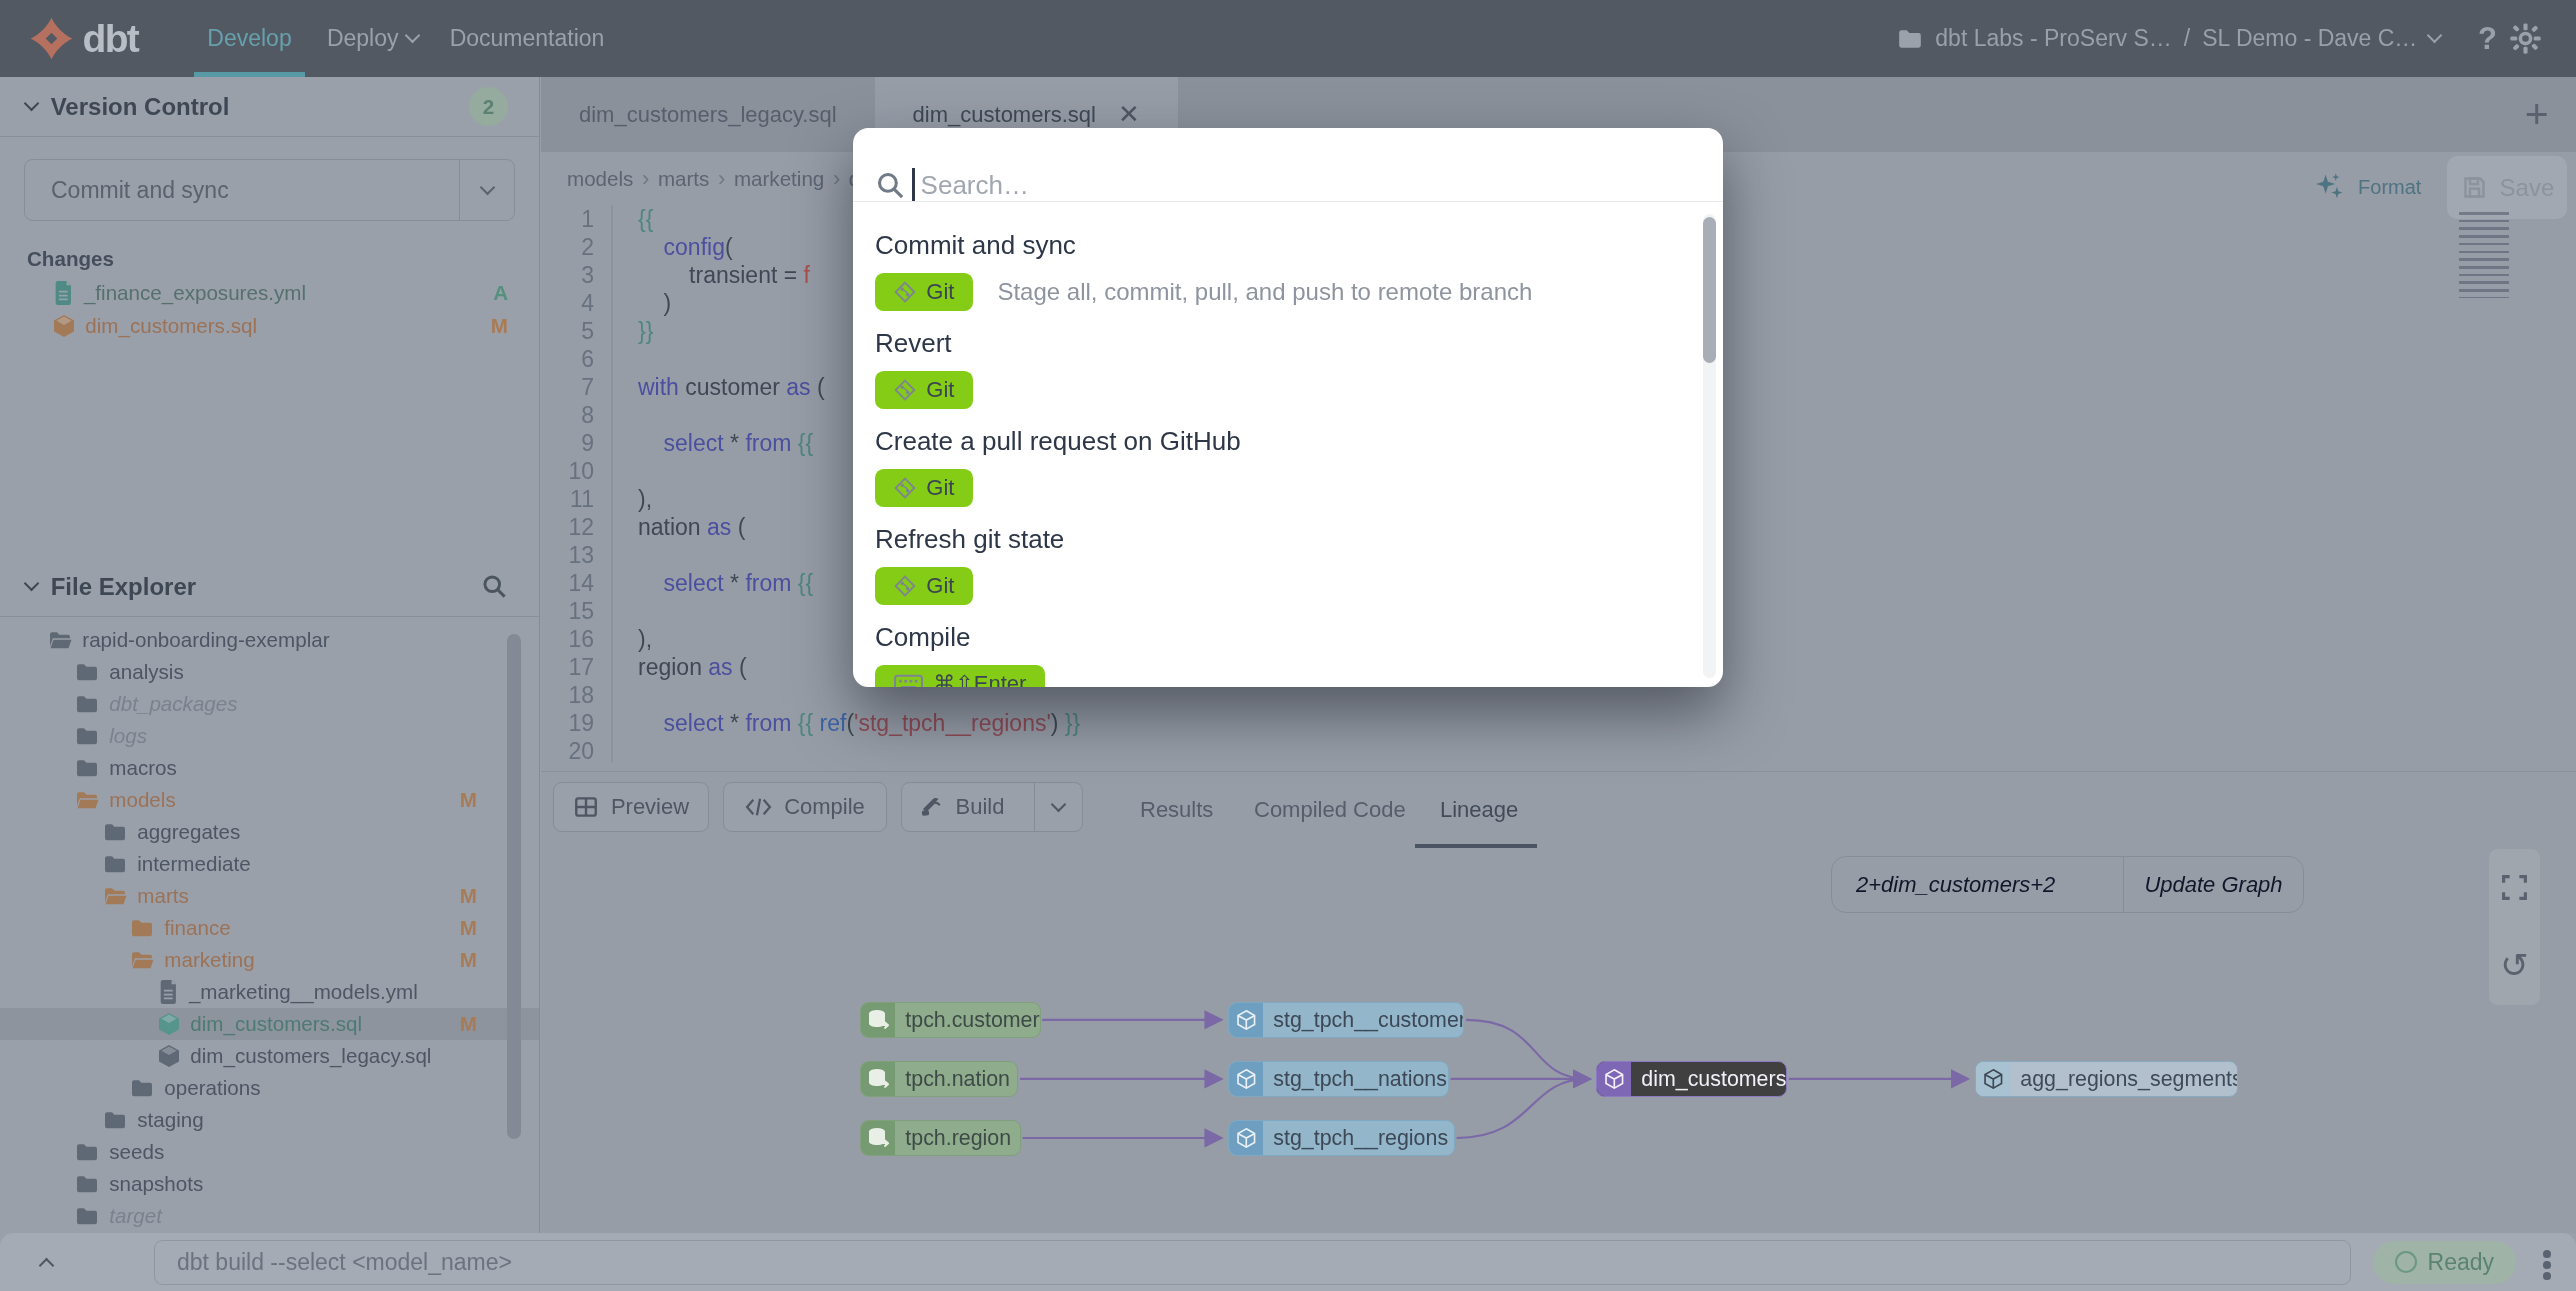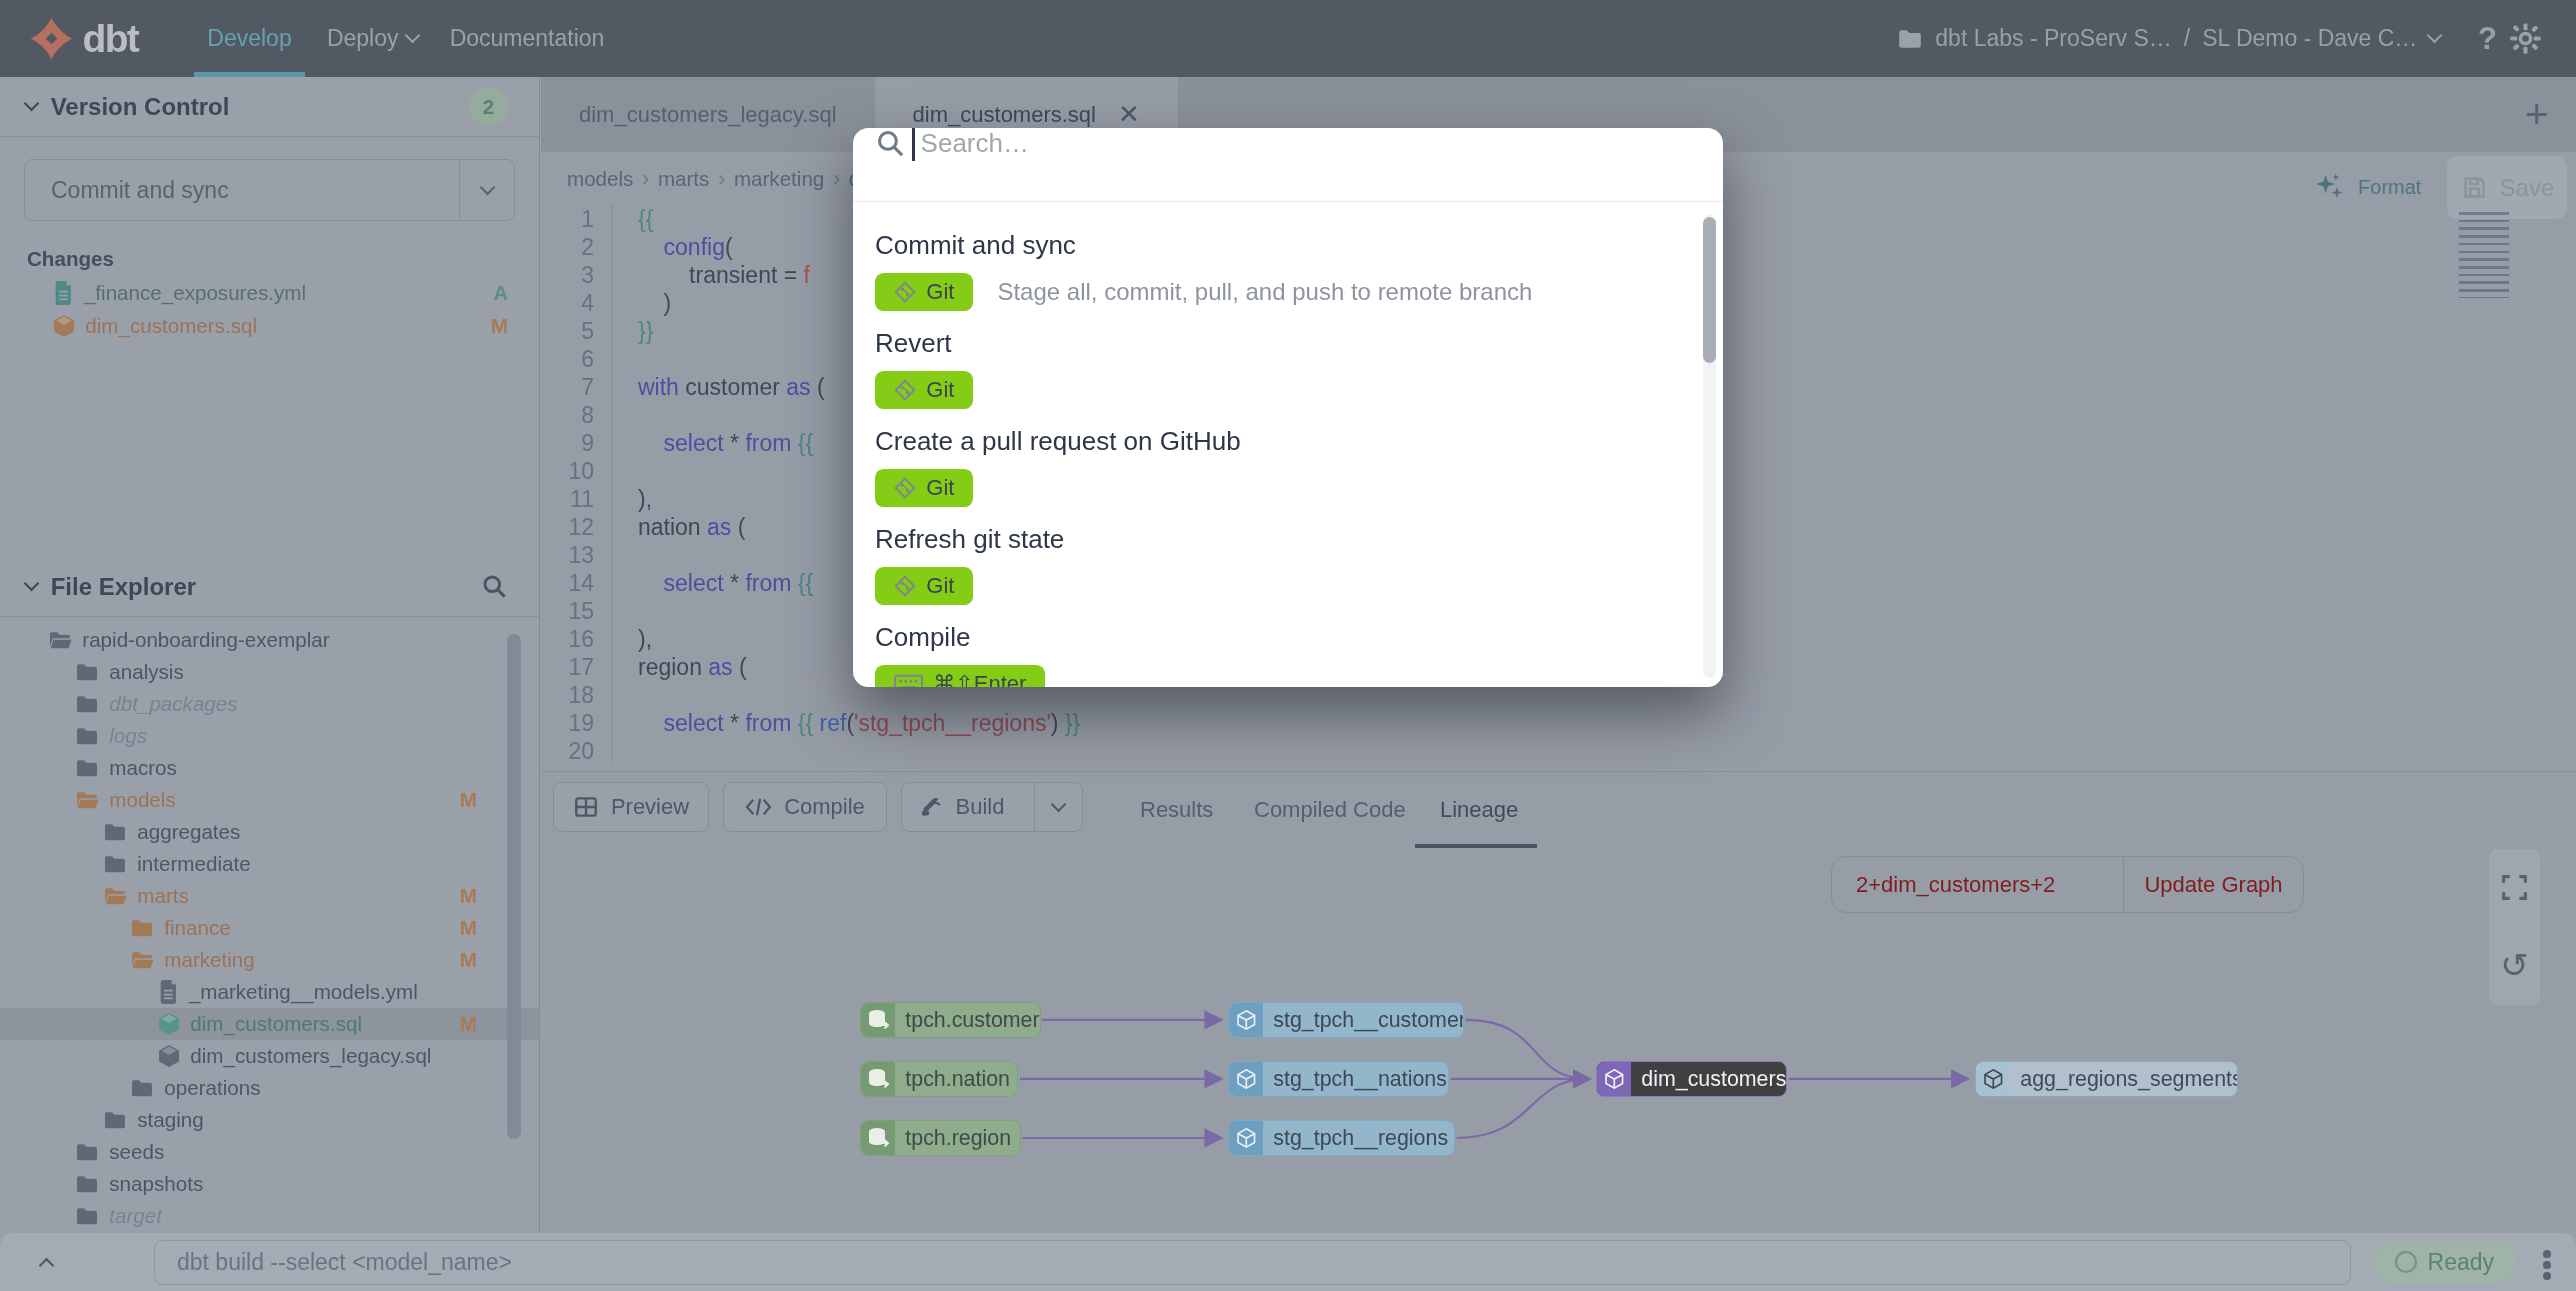--- a/index.html
+++ b/index.html
@@ -71,21 +71,21 @@
 
   
   #outbar{position:absolute;left:0;top:694px;right:0;height:75px;border-top:1.7px solid #8b919b;}
   .obtn{position:absolute;top:10.3px;height:50px;border:1.7px solid #858c97;border-radius:8.6px;display:flex;align-items:center;justify-content:center;gap:12px;color:#4e5763;font-size:22px;cursor:pointer;background:rgba(255,255,255,0.03);}
   .otab{position:absolute;top:0;height:75px;display:flex;align-items:center;font-size:22px;color:#555e6b;cursor:pointer;}
   .otab.active{color:#424c59;}
   #lin-underline{position:absolute;left:874px;top:72px;width:122px;height:4.3px;background:#4a5462;}
 
   
   #lineage{position:absolute;left:0;top:769px;right:0;height:387px;}
-  #graph-ctrl{position:absolute;right:272px;top:10.3px;width:473px;height:57px;border:1.7px solid #868d98;border-radius:15px;display:flex;color:#7f1d1d;font-size:22px;}
+  #graph-ctrl{position:absolute;right:272px;top:10.3px;width:473px;height:57px;border:1.7px solid #868d98;border-radius:15px;display:flex;color:#0f172a;font-size:22px;font-style:italic;}
   #graph-sel{flex:1;display:flex;align-items:center;padding-left:24px;}
   #graph-upd{width:180px;border-left:1.7px solid #868d98;display:flex;align-items:center;justify-content:center;cursor:pointer;}
   #graph-tools{position:absolute;right:36px;top:3.4px;width:51px;height:156px;background:#a0a6ae;border-radius:8.6px;display:flex;flex-direction:column;align-items:center;justify-content:space-around;color:#59626e;}
   #graph-tools .tool{cursor:pointer;display:flex;align-items:center;justify-content:center;}
   #reset-ic{font-size:34px;line-height:1;}
   #edges{position:absolute;left:0;top:0;width:100%;height:100%;}
   .lnode{position:absolute;height:36px;border-radius:8.6px;display:flex;align-items:center;overflow:hidden;font-size:21.4px;cursor:pointer;border:1.7px solid;}
   .lnode .nic{width:34px;height:100%;display:flex;align-items:center;justify-content:center;flex:none;}
   .lnode .nlb{flex:1;text-align:center;padding:0 10.3px;white-space:nowrap;}
   .k-source{background:#8fac8d;border-color:#7fa07a;color:#3e4a47;}
@@ -101,21 +101,21 @@
   #statusbar{position:absolute;left:0;bottom:0;width:2576px;height:58px;background:#a5abb4;border-radius:13.7px 13.7px 0 0;display:flex;align-items:center;}
   #sb-chevron{margin-left:41px;color:#4e5763;cursor:pointer;}
   #cmd-input{position:absolute;left:154px;top:6.9px;width:2197px;height:45px;border:1.7px solid #8f96a0;border-radius:8.6px;display:flex;align-items:center;padding-left:22px;color:#6a7380;font-size:23px;cursor:text;}
   #ready-pill{position:absolute;right:60px;top:7.7px;height:43px;padding:0 22px;border-radius:22px;background:#9fb3a6;color:#5a8373;font-size:23px;display:flex;align-items:center;gap:10.3px;}
   #ready-dot{width:22px;height:22px;border-radius:50%;border:2.6px solid #6d9785;}
   #kebab{position:absolute;right:24px;top:13.7px;width:8.6px;cursor:pointer;}
   #kebab i{display:block;width:7.7px;height:7.7px;border-radius:50%;background:#5a6370;margin:3.4px 0;}
 
   
   #modal{position:absolute;left:853px;top:128px;width:870px;height:559px;background:#ffffff;border-radius:15.4px;box-shadow:0 26px 60px rgba(15,20,30,.5);overflow:hidden;}
-  #modal-search{height:74px;display:flex;align-items:flex-start;padding-left:22px;border-bottom:1.7px solid #e8eaee;gap:6px;}
+  #modal-search{height:74px;display:flex;align-items:flex-end;padding-left:22px;border-bottom:1.7px solid #e8eaee;gap:6px;}
   #caret{width:2.6px;height:33px;background:#2d3747;}
   #modal-search .ph{color:#a0a7b1;font-size:26px;}
   #modal-list{position:relative;padding:19px 34px 0 22px;}
   .mitem{height:98px;cursor:pointer;}
   .mtitle{font-size:26px;color:#2d3747;padding-top:8.6px;}
   .mrow{display:flex;align-items:center;margin-top:12px;gap:24px;}
   .mbadge{height:38px;background:#84cc16;border-radius:8.6px;display:flex;align-items:center;padding:0 19px;gap:10.3px;color:#3c4553;font-size:22px;}
   .mdesc{color:#8e949f;font-size:24px;}
   #modal-scroll{position:absolute;right:6.9px;top:86px;bottom:8.6px;width:13px;border-radius:6.9px;background:#f2f3f5;}
   #modal-thumb{position:absolute;left:0;top:3.4px;width:13px;height:146px;border-radius:6.9px;background:#a8adb6;}

